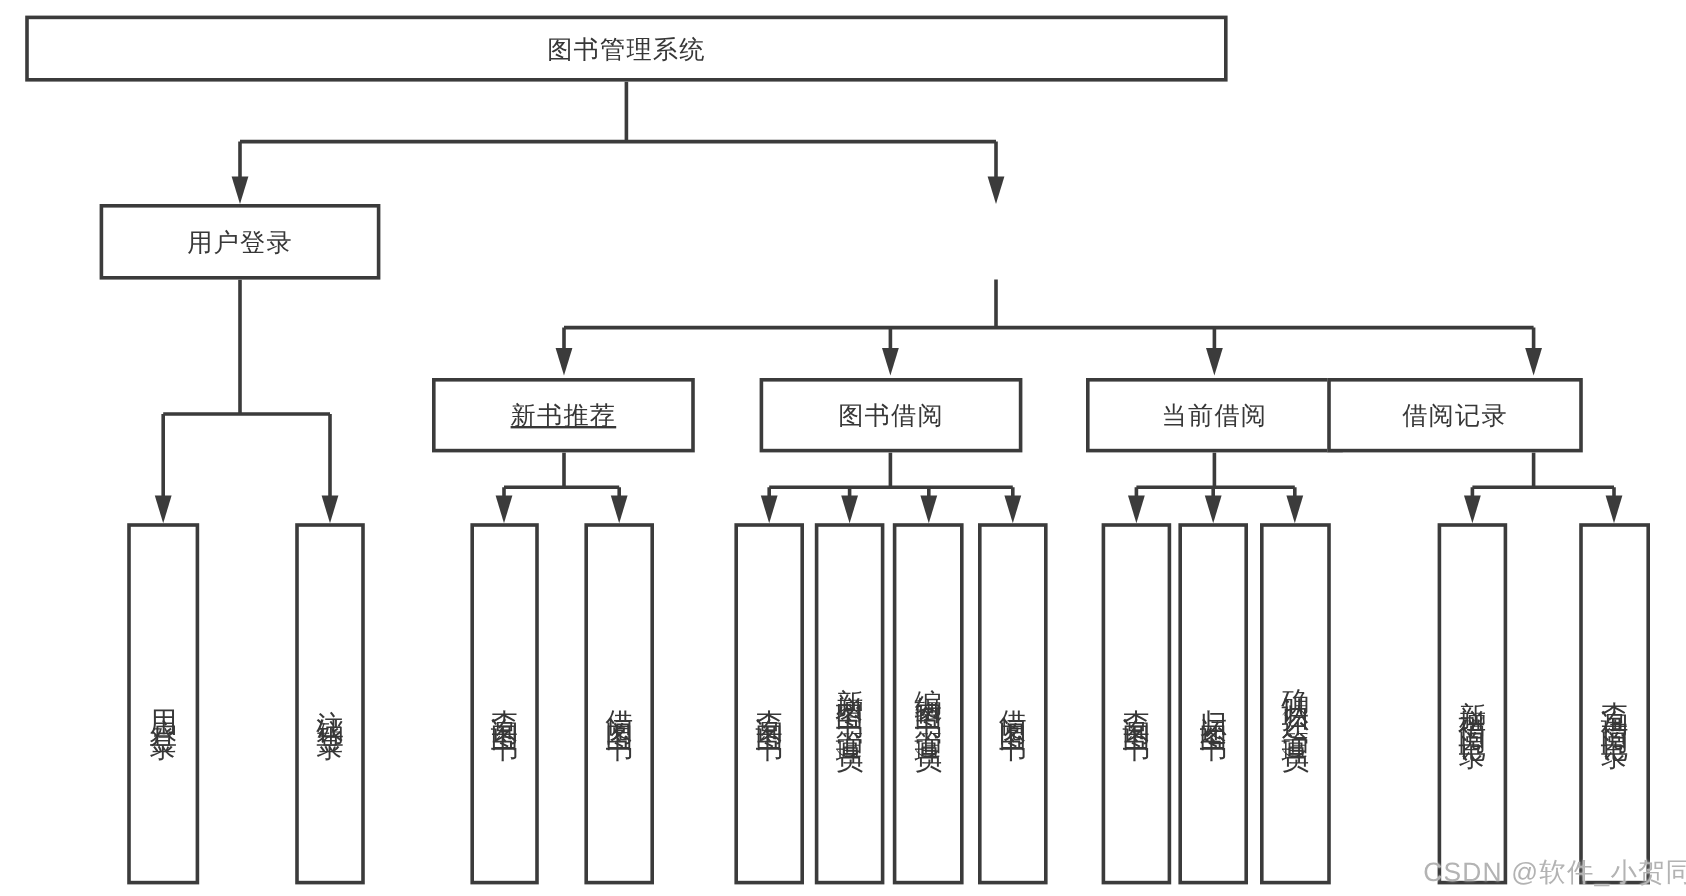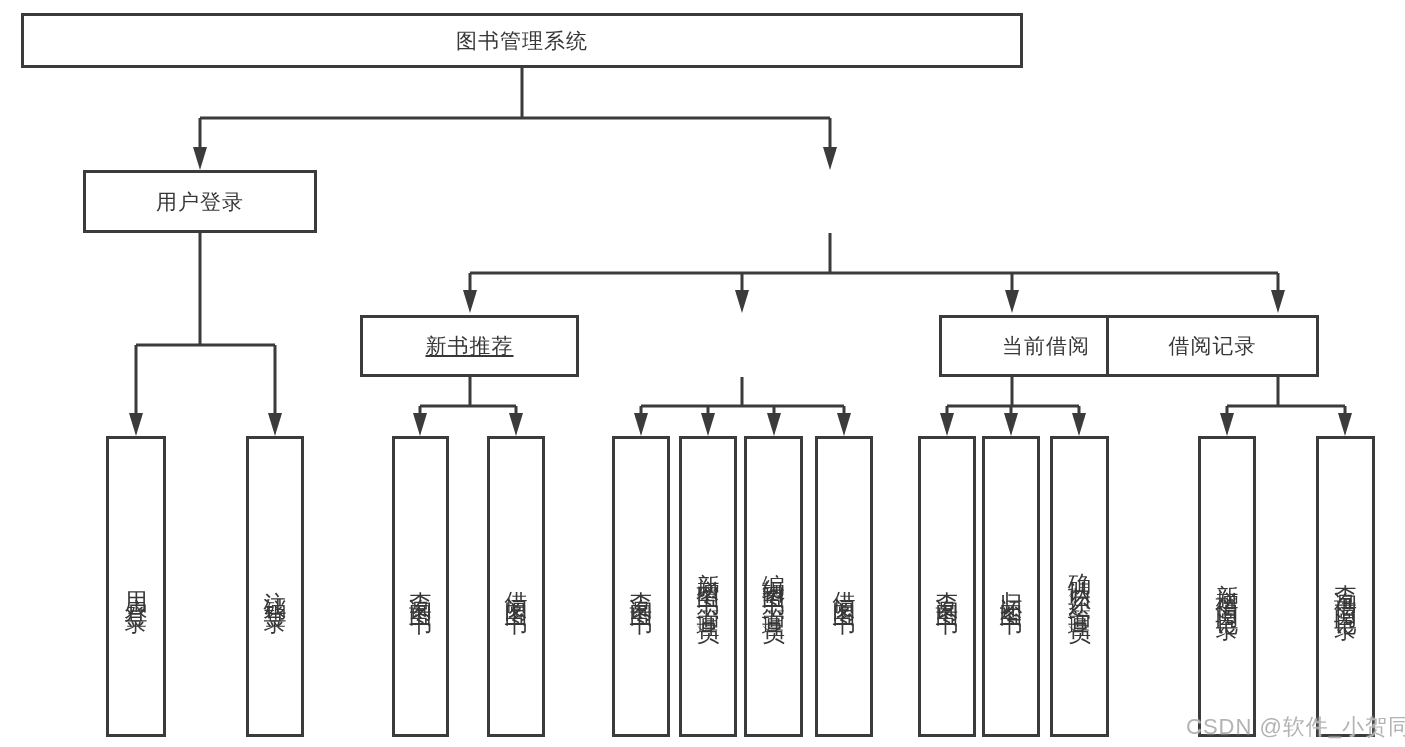--- a/index.html
+++ b/index.html
@@ -112,21 +112,24 @@
     <span>图书管理系统</span>
   </div>
 
   <div class="hbox" style="left:83px; top:170px; width:234px; height:63px;">
     <span>用户登录</span>
   </div>
 
   <div class="hbox" style="left:360px; top:315px; width:219px; height:62px;text-decoration:underline;">
     <span>新书推荐</span>
   </div>
-  <div class="hbox" style="left:905px; top:315px; width:214px; height:62px;margin-left:34px;">
+  <div class="hbox" style="left:633px; top:315px; width:219px; height:62px;">
+    <span>图书借阅</span>
+  </div>
+  <div class="hbox" style="left:905px; top:315px; width:214px; height:62px;">
     <span>当前借阅</span>
   </div>
   <div class="hbox" style="left:1106px; top:315px; width:213px; height:62px;">
     <span>借阅记录</span>
   </div>
 
   <div class="leaf" style="left:106px; width:60px;">
     <span class="vtext">用户登录</span>
   </div>
   <div class="leaf" style="left:246px; width:58px;">

